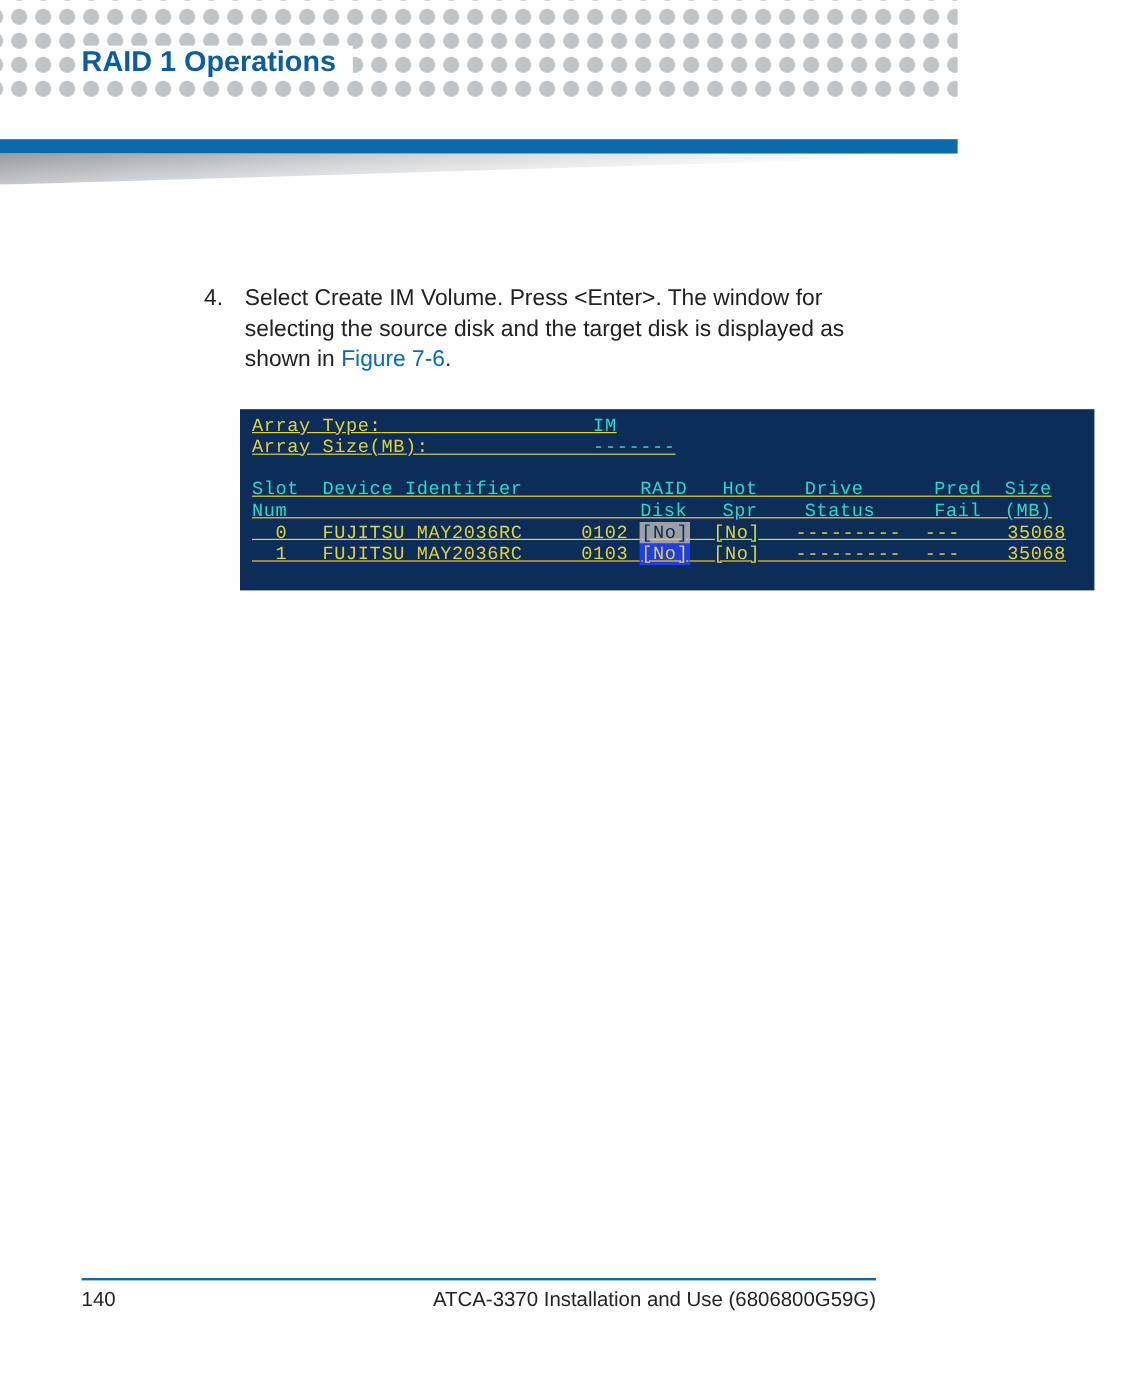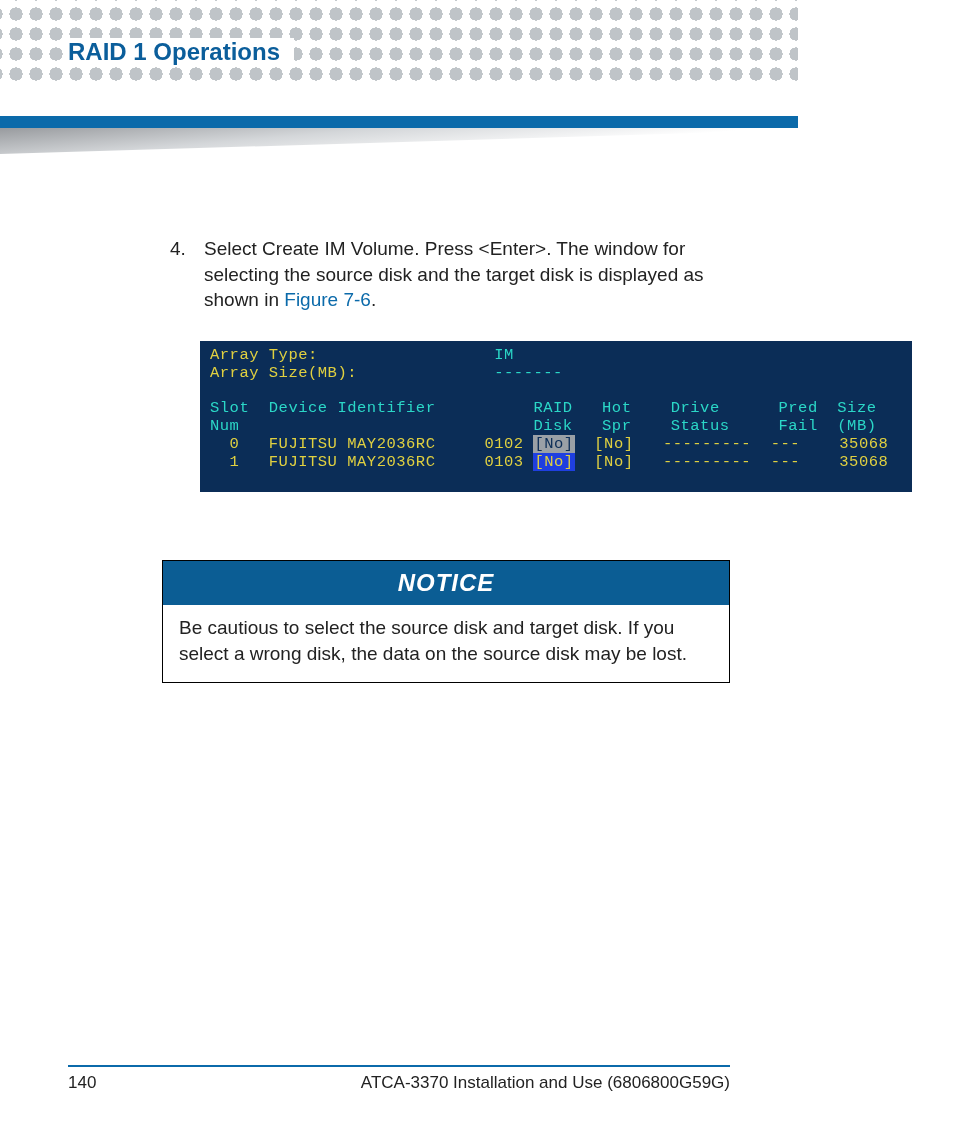--- a/index.html
+++ b/index.html
@@ -26,21 +26,21 @@
   .step { display:flex; gap:12px; margin-bottom:28px; }
   .step .num { min-width:22px; }
   .link-like { color:#0b6aaa; }
 
   .fig-caption { color:#0b6aaa; font-style:italic; font-family:Georgia, 'Times New Roman', serif;
                  font-size:18px; margin:4px 0 14px -34px; }
   .fig-caption .gap { display:inline-block; width:28px; }
 
   .terminal { margin-left:30px; width:712px; background:#0b2d57; color:#e0d040;
               font-family:"Courier New",monospace; font-size:15.5px; line-height:1.15;
-              padding:6px 10px 20px 10px; letter-spacing:0.5px; white-space:pre; }
+              padding:6px 10px 20px 10px; letter-spacing:0.5px; white-space:pre;text-decoration:underline; }
   .terminal .cyan { color:#2bd7c7; }
   .terminal .hl-grey { background:#9aa0a6; color:#0b2d57; padding:0 1px; }
   .terminal .hl-blue { background:#1f3fe0; color:#e0d040; padding:0 1px; }
 
   .notice-box { margin-top:68px; margin-left:-8px; border:1px solid #000; }
   .notice-head { background:#0b5d94; color:#fff; text-align:center; font-weight:800;
                  font-style:italic; font-family:"Segoe UI",Arial,sans-serif;
                  font-size:24px; letter-spacing:1px; padding:6px 0; }
   .notice-body { padding:10px 14px 16px 16px; font-size:19px; line-height:1.35; }
 
@@ -72,24 +72,20 @@
 
 
     <div class="terminal"><span>Array Type:</span>                  <span class="cyan">IM</span>
 <span>Array Size(MB):</span>              <span class="cyan">-------</span>
 
 <span class="cyan">Slot  Device Identifier          RAID   Hot    Drive      Pred  Size</span>
 <span class="cyan">Num                              Disk   Spr    Status     Fail  (MB)</span>
 <span>  0   FUJITSU MAY2036RC     0102 </span><span class="hl-grey">[No]</span><span>  [No]   ---------  ---    35068</span>
 <span>  1   FUJITSU MAY2036RC     0103 </span><span class="hl-blue">[No]</span><span>  [No]   ---------  ---    35068</span></div>
 
-    <div class="notice-box">
-      <div class="notice-head">NOTICE</div>
-      <div class="notice-body">Be cautious to select the source disk and target disk. If you select a wrong disk, the data on the source disk may be lost.</div>
-    </div>
 
   </div>
 
   <div class="footer">
     <div class="footer-rule"></div>
     <div class="footer-row">
       <span>140</span>
       <span>ATCA-3370 Installation and Use (6806800G59G)</span>
     </div>
   </div>

